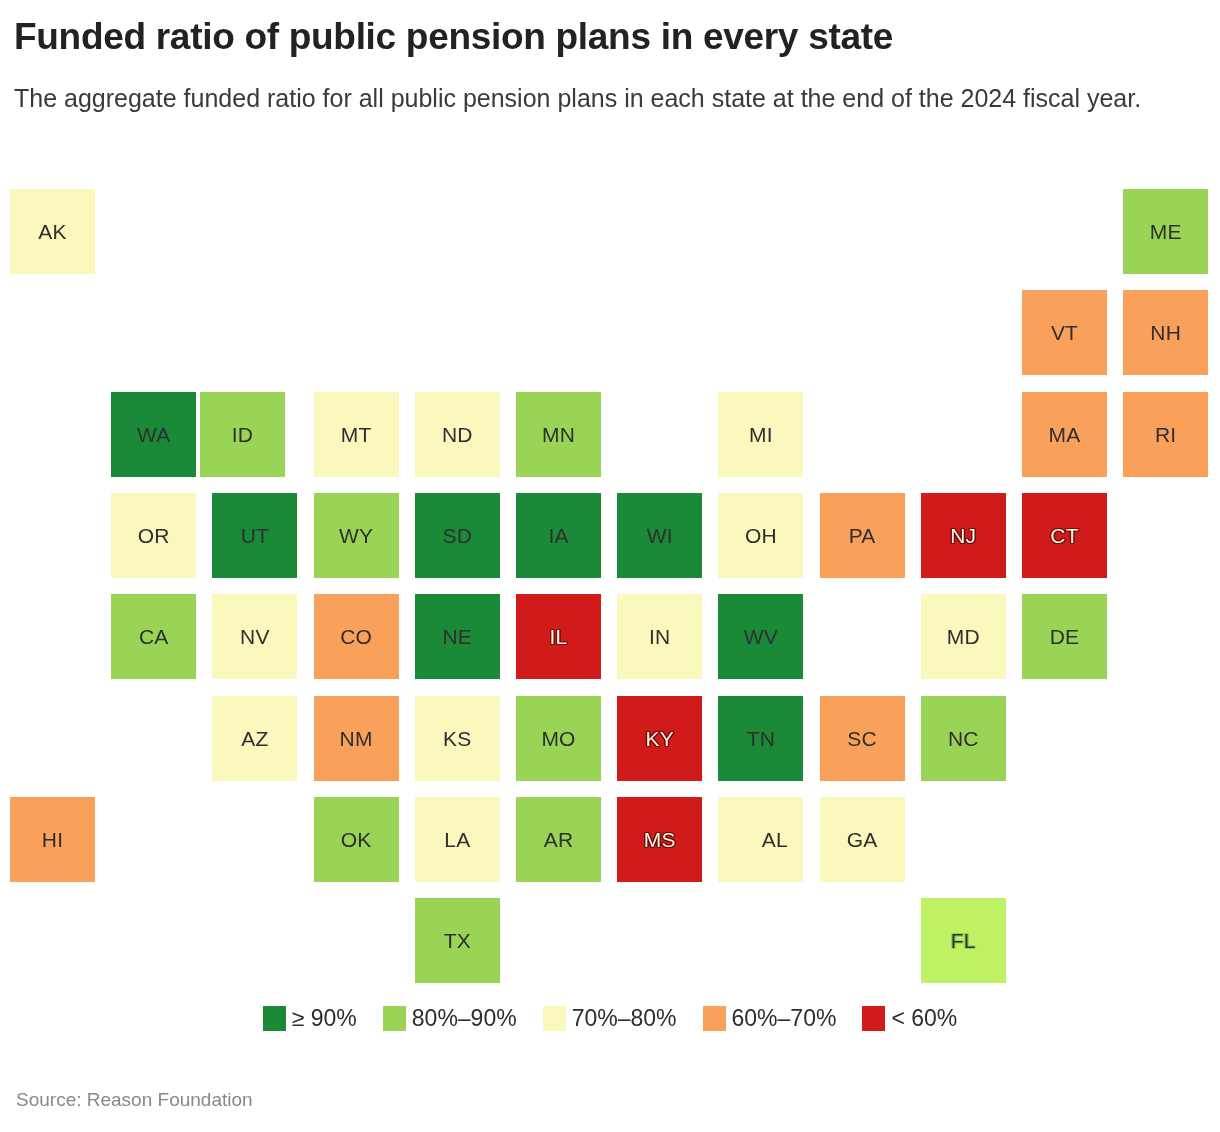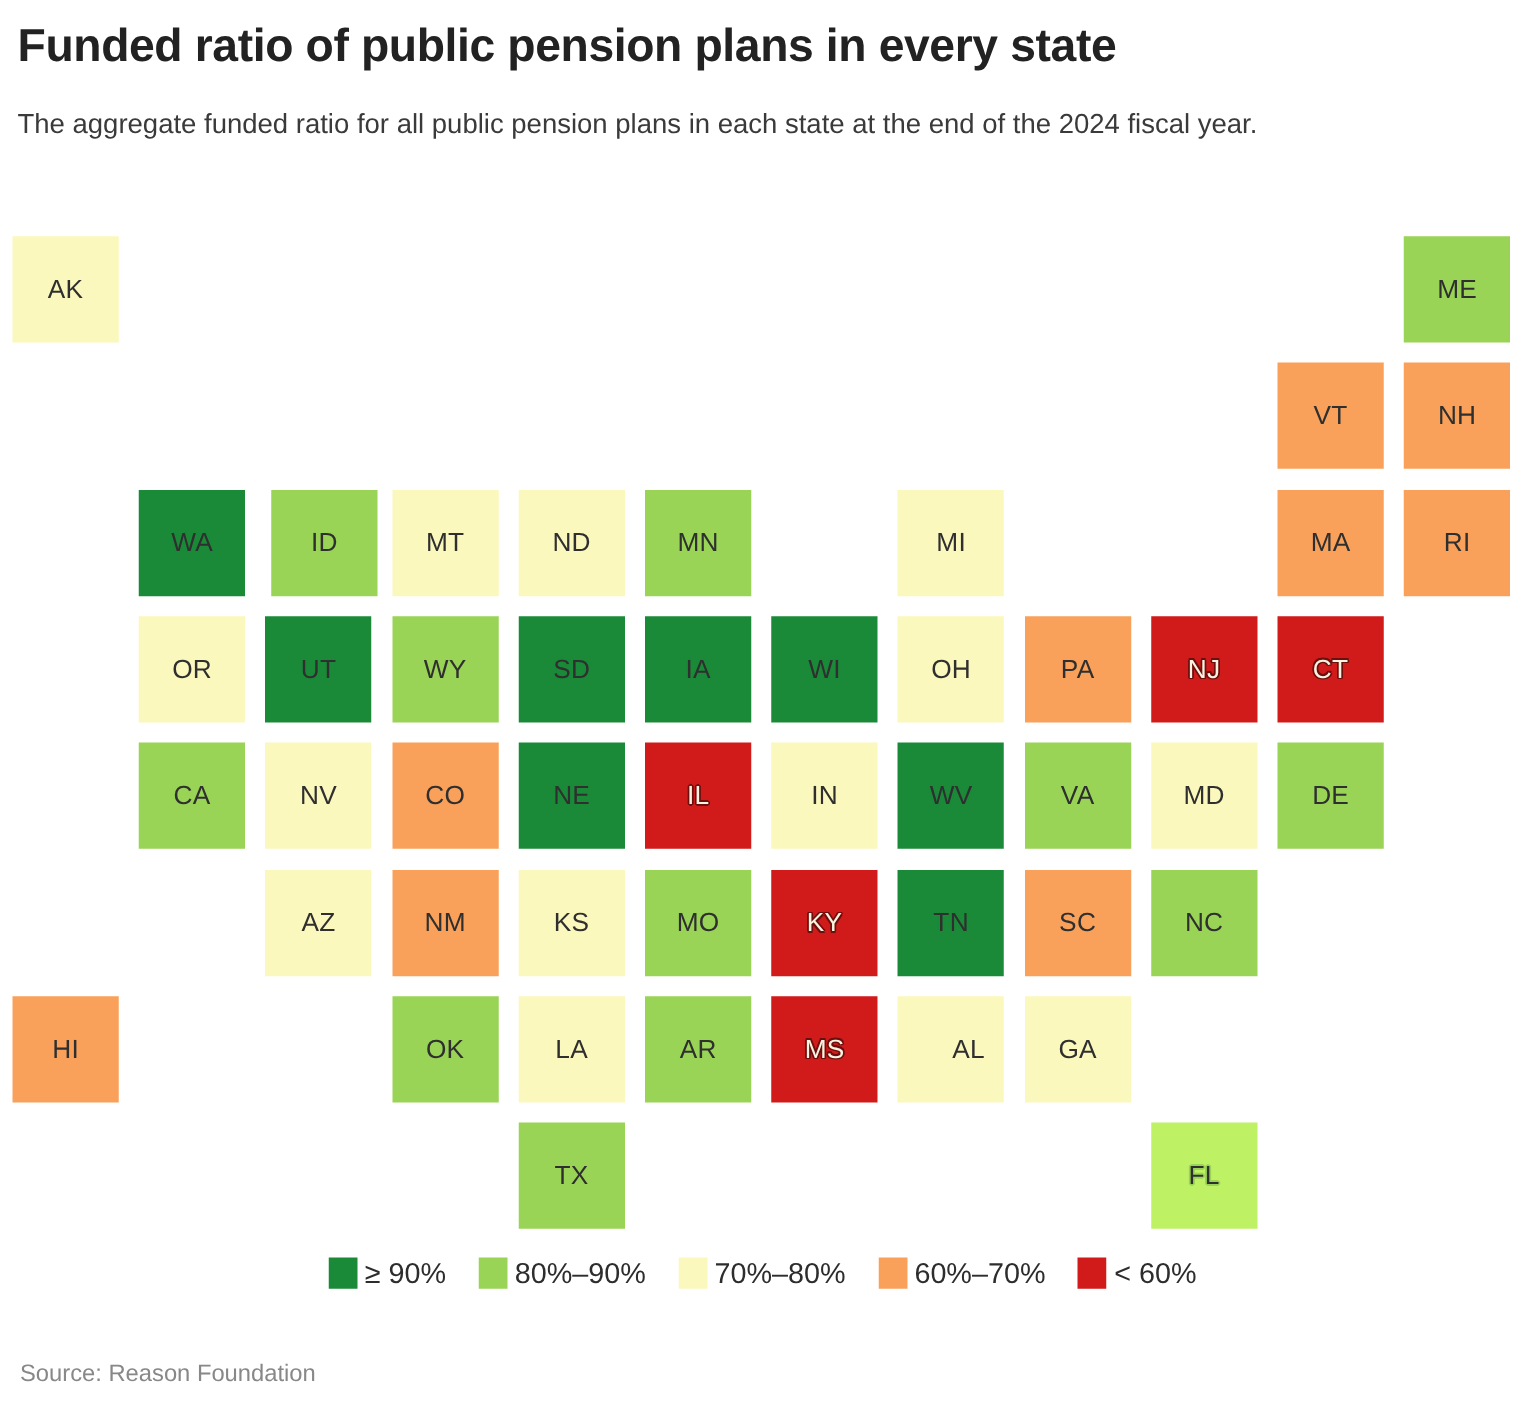--- a/index.html
+++ b/index.html
@@ -23,21 +23,21 @@
     font-weight: bold;
     letter-spacing: -0.3px;
     color: #222222;
     white-space: nowrap;
   }
   #page-subtitle {
     position: absolute;
     left: 14px;
     top: 82px;
     width: 1190px;
-    font-size: 22px;
+    font-size: 25px;
     line-height: 33px;
     color: #3a3a3a;
   }
 
   
   #cartogram {
     position: absolute;
     left: 10px;
     top: 189px;
     width: 1200px;
@@ -127,21 +127,21 @@
     </div>
     <div class="tile" style="left: 1012px; top: 101.3px; background: rgb(249, 161, 90);">
       <span class="tile-label" style="--halo: #f9a15a;">VT</span>
     </div>
     <div class="tile" style="left: 1113.2px; top: 101.3px; background: rgb(249, 161, 90);">
       <span class="tile-label" style="--halo: #f9a15a;">NH</span>
     </div>
     <div class="tile dark" style="left: 101.2px; top: 202.6px; background: rgb(26, 138, 56);">
       <span class="tile-label" style="--halo: #1a8a38;">WA</span>
     </div>
-    <div class="tile" style="left: 207px; top: 202.6px; background: rgb(153, 212, 86);">
+    <div class="tile" style="left: 190px; top: 202.6px; background: rgb(153, 212, 86);">
       <span class="tile-label" style="--halo: #99d456;">ID</span>
     </div>
     <div class="tile" style="left: 303.6px; top: 202.6px; background: rgb(251, 248, 189);">
       <span class="tile-label" style="--halo: #fbf8bd;">MT</span>
     </div>
     <div class="tile" style="left: 404.8px; top: 202.6px; background: rgb(251, 248, 189);">
       <span class="tile-label" style="--halo: #fbf8bd;">ND</span>
     </div>
     <div class="tile" style="left: 506px; top: 202.6px; background: rgb(153, 212, 86);">
       <span class="tile-label" style="--halo: #99d456;">MN</span>
@@ -199,23 +199,20 @@
     </div>
     <div class="tile dark red" style="left: 506px; top: 405.2px; background: rgb(209, 26, 26);">
       <span class="tile-label" style="--halo: #d11a1a;">IL</span>
     </div>
     <div class="tile" style="left: 607.2px; top: 405.2px; background: rgb(251, 248, 189);">
       <span class="tile-label" style="--halo: #fbf8bd;">IN</span>
     </div>
     <div class="tile dark" style="left: 708.4px; top: 405.2px; background: rgb(26, 138, 56);">
       <span class="tile-label" style="--halo: #1a8a38;">WV</span>
     </div>
-    <div class="tile" style="left: 809.6px; top: 405.2px; background: rgb(153, 212, 86);">
-      <span class="tile-label" style="--halo: #99d456;">VA</span>
-    </div>
     <div class="tile" style="left: 910.8px; top: 405.2px; background: rgb(251, 248, 189);">
       <span class="tile-label" style="--halo: #fbf8bd;">MD</span>
     </div>
     <div class="tile" style="left: 1012px; top: 405.2px; background: rgb(153, 212, 86);">
       <span class="tile-label" style="--halo: #99d456;">DE</span>
     </div>
     <div class="tile" style="left: 202.4px; top: 506.5px; background: rgb(251, 248, 189);">
       <span class="tile-label" style="--halo: #fbf8bd;">AZ</span>
     </div>
     <div class="tile" style="left: 303.6px; top: 506.5px; background: rgb(249, 161, 90);">

